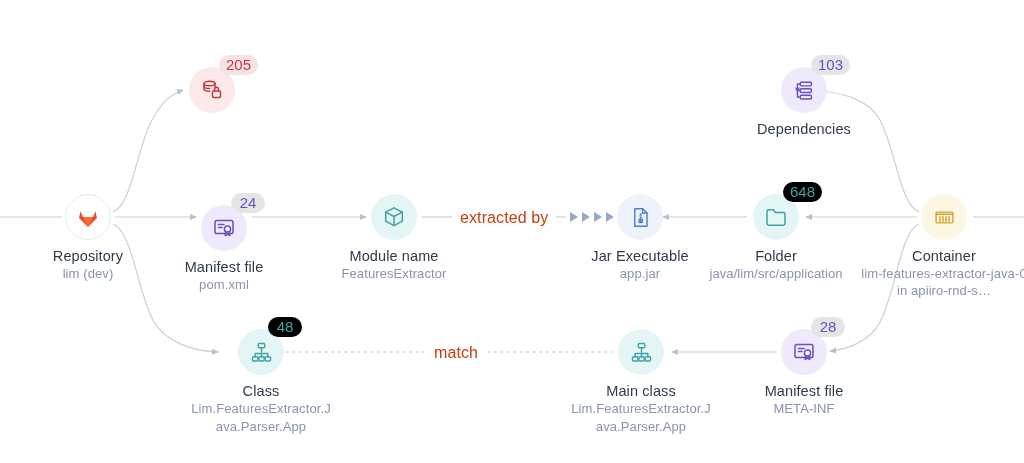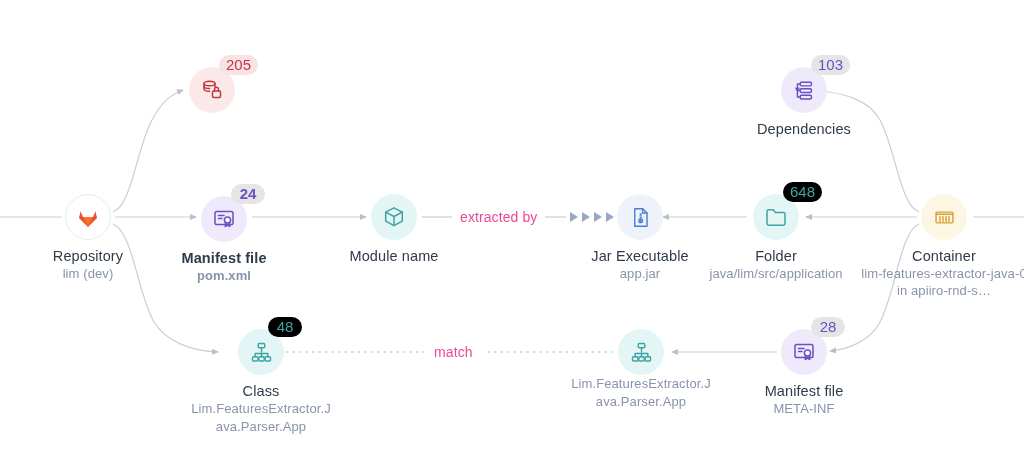--- a/index.html
+++ b/index.html
@@ -98,22 +98,22 @@
   .halo-white  { background: #ffffff; border: 1px solid #e8eaf0; }
 
   
   .badge-red    { background: #f9e2e4; color: #c0393f; }
   .badge-purple { background: #e5e5e5; color: #6b4fc4; }
   .badge-teal   { background: #000000; color: #3fa3a3; }
 
   
   .edge-label {
     position: absolute;
-    font-size: 14px;
-    color: #ec4899;
+    font-size: 16px;
+    color: #c2410c;
     background: #ffffff;
     padding: 0 8px;
     white-space: nowrap;
     letter-spacing: 0.1px;
   }
 </style>
 </head>
 <body>
 
 <div id="graph-canvas">
@@ -192,21 +192,21 @@
           <path d="M15 5.5 V9"></path>
           <path d="M4 8.3 c0 1.3 2.5 2.3 5.5 2.3"></path>
           <rect x="12.5" y="13" width="8" height="6.5" rx="1.2"></rect>
           <path d="M14.6 13 v-1.9 a1.9 1.9 0 0 1 3.8 0 V13"></path>
         </svg>
       </div>
       <div class="badge badge-red">205</div>
     </div>
   </div>
 
-  <div class="node" style="left:224px; top:196px;font-weight:bold;">
+  <div class="node" style="left:224px; top:205px;">
     <div class="node-icon-wrap">
       <div class="node-halo halo-purple"></div>
       <div class="node-icon-inner">
         <svg width="24" height="24" viewBox="0 0 24 24" fill="none" stroke="#6b4fc4" stroke-width="1.5" stroke-linecap="round" stroke-linejoin="round">
           <rect x="3" y="4.5" width="18" height="13" rx="1.8"></rect>
           <path d="M6.5 8.5 H12"></path>
           <path d="M6.5 11.5 H10"></path>
           <circle cx="15.5" cy="13" r="3.1" fill="#ffffff"></circle>
           <path d="M13.7 15.4 L13.2 19.5 L15.5 18.2 L17.8 19.5 L17.3 15.4"></path>
         </svg>
@@ -222,20 +222,21 @@
       <div class="node-halo halo-teal"></div>
       <div class="node-icon-inner">
         <svg width="24" height="24" viewBox="0 0 24 24" fill="none" stroke="#3fa3a3" stroke-width="1.5" stroke-linecap="round" stroke-linejoin="round">
           <path d="M12 2.8 L20.3 7.1 V16.2 L12 20.6 L3.7 16.2 V7.1 Z"></path>
           <path d="M3.7 7.1 L12 11.5 L20.3 7.1"></path>
           <path d="M12 11.5 V20.6"></path>
         </svg>
       </div>
     </div>
     <div class="node-title">Module name</div>
+    <div class="node-sub">FeaturesExtractor</div>
   </div>
 
   <div class="node" style="left:640px; top:194px;">
     <div class="node-icon-wrap">
       <div class="node-halo halo-blue"></div>
       <div class="node-icon-inner">
         <svg width="23" height="23" viewBox="0 0 24 24" fill="none" stroke="#4a7fd1" stroke-width="1.5" stroke-linecap="round" stroke-linejoin="round">
           <path d="M6 2.8 H14.4 L18.8 7.2 V21.2 H6 Z"></path>
           <path d="M14.2 2.9 V7.4 H18.7"></path>
           <path d="M11.6 8.3 h1.2 M11.6 10.3 h1.2 M11.6 12.3 h1.2"></path>
@@ -324,20 +325,21 @@
           <rect x="8.6" y="2.6" width="6.8" height="4.4" rx="1.1"></rect>
           <rect x="2.6" y="16.4" width="5.6" height="4.4" rx="1.1"></rect>
           <rect x="9.2" y="16.4" width="5.6" height="4.4" rx="1.1"></rect>
           <rect x="15.8" y="16.4" width="5.6" height="4.4" rx="1.1"></rect>
           <path d="M12 7 V11.4"></path>
           <path d="M5.4 16.4 V13 H18.6 V16.4"></path>
           <path d="M12 13 V16.4"></path>
         </svg>
       </div>
     </div>
+    <div class="node-title">Main class</div>
     <div class="node-sub">Lim.FeaturesExtractor.J</div>
     <div class="node-sub">ava.Parser.App</div>
   </div>
 
   <div class="node" style="left:804px; top:329px;">
     <div class="node-icon-wrap">
       <div class="node-halo halo-purple"></div>
       <div class="node-icon-inner">
         <svg width="24" height="24" viewBox="0 0 24 24" fill="none" stroke="#6b4fc4" stroke-width="1.5" stroke-linecap="round" stroke-linejoin="round">
           <rect x="3" y="4.5" width="18" height="13" rx="1.8"></rect>

